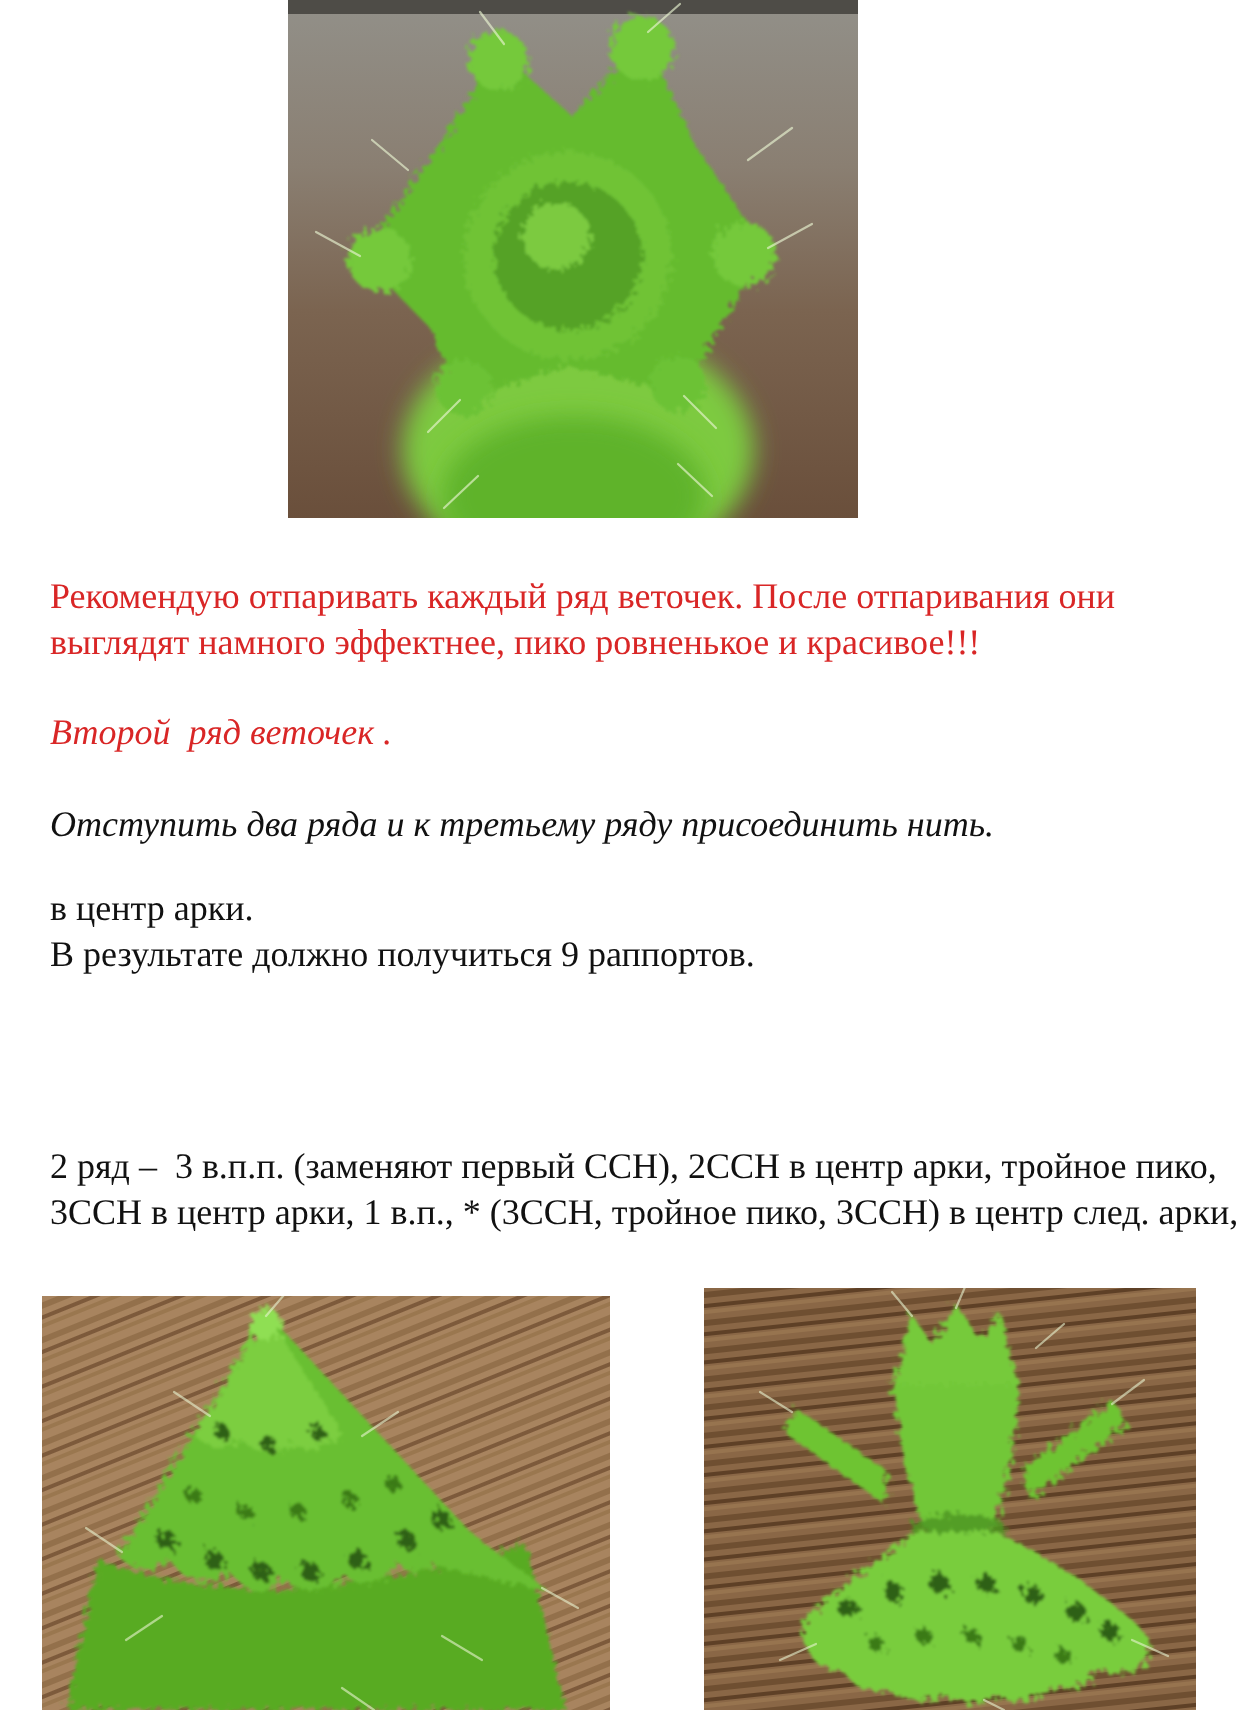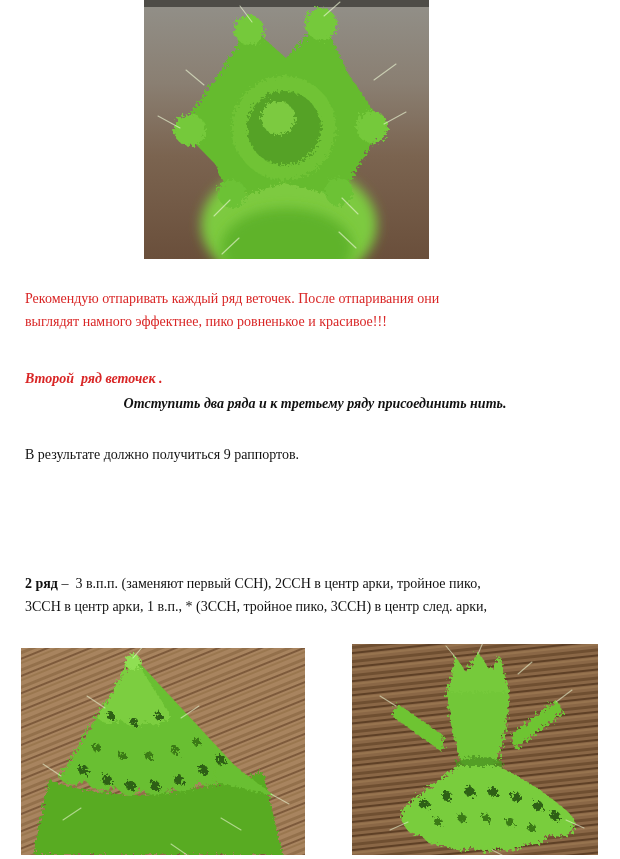--- a/index.html
+++ b/index.html
@@ -7,28 +7,28 @@
   .page {
     position:relative; width:620px; height:859px;
     background:#ffffff; overflow:hidden;
     font-family:"Liberation Serif", serif; color:#111111;
   }
   .photo { position:absolute; overflow:hidden; }
   .photo svg { display:block; width:100%; height:100%; }
   .photo-top   { left:144px; top:0px;   width:285px; height:259px; }
   .photo-left  { left:21px;  top:648px; width:284px; height:207px; }
   .photo-right { left:352px; top:644px; width:246px; height:211px; }
-  .tb { position:absolute; left:25px; width:580px; font-size:14px; line-height:23px; }
+  .tb { position:absolute; left:25px; width:580px; font-size:18px; line-height:23px; }
   .line { white-space:pre; }
   .red  { color:#d92626; }
-  .bold { font-weight:bold;margin-top:12px; }
+  .bold { font-weight:normal; }
   .ital { font-style:italic; }
   .warning    { top:287px; }
   .heading    { top:355px; }
-  .note       { top:380px;text-align:center; }
+  .note       { top:401px; }
   .row1       { top:443px; }
   .row2       { top:572px; }
 </style>
 </head>
 <body>
 
 <div class="page">
 
   <div class="photo photo-top">
     <svg viewBox="0 0 285 259" preserveAspectRatio="none">
@@ -86,20 +86,21 @@
 
   <div class="tb heading red bold ital">
     <div class="line">Второй  ряд веточек .</div>
   </div>
 
   <div class="tb note bold ital">
     <div class="line">Отступить два ряда и к третьему ряду присоединить нить.</div>
   </div>
 
   <div class="tb row1">
+    <div class="line">в центр арки.</div>
     <div class="line">В результате должно получиться 9 раппортов.</div>
   </div>
 
   <div class="tb row2">
     <div class="line"><span class="bold">2 ряд</span><span> –  3 в.п.п. (заменяют первый ССН), 2ССН в центр арки, тройное пико,</span></div>
     <div class="line">3ССН в центр арки, 1 в.п., * (3ССН, тройное пико, 3ССН) в центр след. арки,</div>
   </div>
 
   <div class="photo photo-left">
     <svg viewBox="0 0 284 207" preserveAspectRatio="none">

